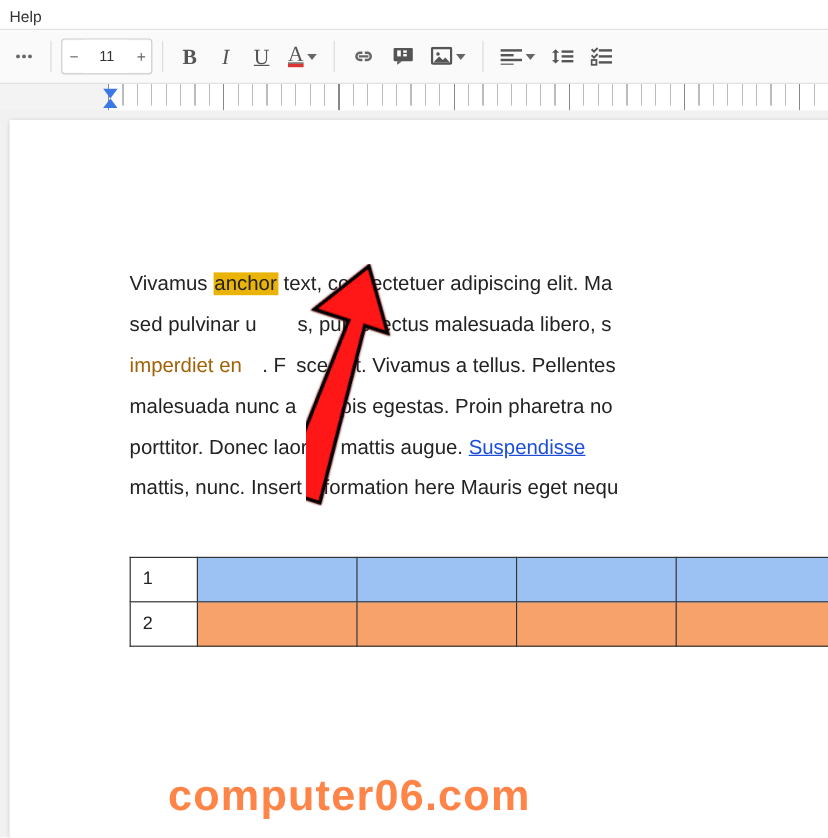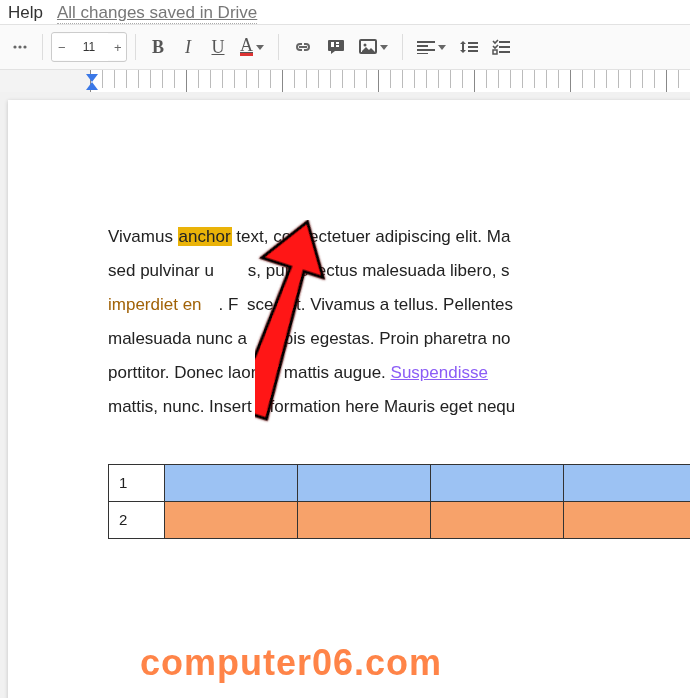--- a/index.html
+++ b/index.html
@@ -1,19 +1,19 @@
 <!DOCTYPE html>
 <html><head>
 <meta charset="utf-8">
 <style>
   html,body{margin:0;padding:0;font-family:Arial,Helvetica,sans-serif;background:#fff;color:#222;}
   body{width:690px;height:698px;overflow:hidden;position:relative;}
 
   
-  .menubar{height:22px;padding:2px 8px 0 8px;font-size:17px;color:#555;display:flex;align-items:center;gap:14px;}
+  .menubar{height:22px;padding:2px 8px 0 8px;font-size:13px;color:#555;display:flex;align-items:center;gap:32px;}
   .menubar .help{color:#333;}
   .menubar .save{color:#777;text-decoration:underline;border-bottom:1px dotted #aaa;}
 
   
   .toolbar{height:44px;border-top:1px solid #e2e2e2;border-bottom:1px solid #e2e2e2;background:#fafafa;
            display:flex;align-items:center;padding:0 6px;gap:2px;}
   .sep{width:1px;height:26px;background:#ddd;margin:0 6px;}
   .tbtn{min-width:28px;height:30px;border:none;background:transparent;border-radius:3px;
         display:flex;align-items:center;justify-content:center;cursor:pointer;color:#555;}
   .fontsize{display:flex;align-items:center;border:1px solid #ccc;border-radius:3px;height:28px;overflow:hidden;}
@@ -37,40 +37,39 @@
   .indent{position:absolute;left:86px;top:12px;width:0;height:0;border-left:6px solid transparent;border-right:6px solid transparent;border-bottom:8px solid #3b78e7;}
   .indent2{position:absolute;left:86px;top:4px;width:0;height:0;border-left:6px solid transparent;border-right:6px solid transparent;border-top:8px solid #3b78e7;}
 
   
   .canvas{position:absolute;left:0;top:92px;right:-40px;bottom:0;background:#f1f1f1;padding-top:8px;}
   .page{margin:0 0 0 8px;background:#fff;width:740px;min-height:620px;box-shadow:0 1px 4px rgba(0,0,0,.2);
         padding:120px 0 0 100px;box-sizing:border-box;position:relative;}
   .doc{font-size:17px;color:#222;line-height:2.0;max-width:640px;}
   .hl{background:#eab308;padding:0 1px;}
   .green{color:#a16207;}
-  .link{color:#8b5cf6;text-decoration:underline;}
+  .link{color:#1d4ed8;text-decoration:underline;}
 
   table.dtab{border-collapse:collapse;margin-top:40px;table-layout:fixed;}
   table.dtab td{border:1px solid #333;height:34px;font-size:15px;}
   table.dtab td.num{width:44px;background:#fff;text-align:left;padding-left:10px;}
   table.dtab td.sel{background:#9cc2f3;}
   table.dtab tr:nth-child(2) td.sel{background:#f7a26a;}
 
   
   .arrow{position:absolute;left:255px;top:220px;pointer-events:none;}
   
   .wm{position:absolute;bottom:14px;left:140px;font-size:36px;font-weight:bold;letter-spacing:1px;
       color:rgba(255,110,40,.85);text-shadow:0 0 2px rgba(255,255,255,.6);pointer-events:none;}
 </style>
 </head>
 <body>
 
 <div class="menubar">
   <span class="help">Help</span>
-  <span class="save">All changes saved in Drive</span>
 </div>
 
 <div class="toolbar">
   <button class="tbtn">
     <svg width="16" height="16">
         <circle cx="3" cy="8" r="1.6" fill="#666"></circle>
         <circle cx="8" cy="8" r="1.6" fill="#666"></circle>
         <circle cx="13" cy="8" r="1.6" fill="#666"></circle>
       </svg>
   </button>

